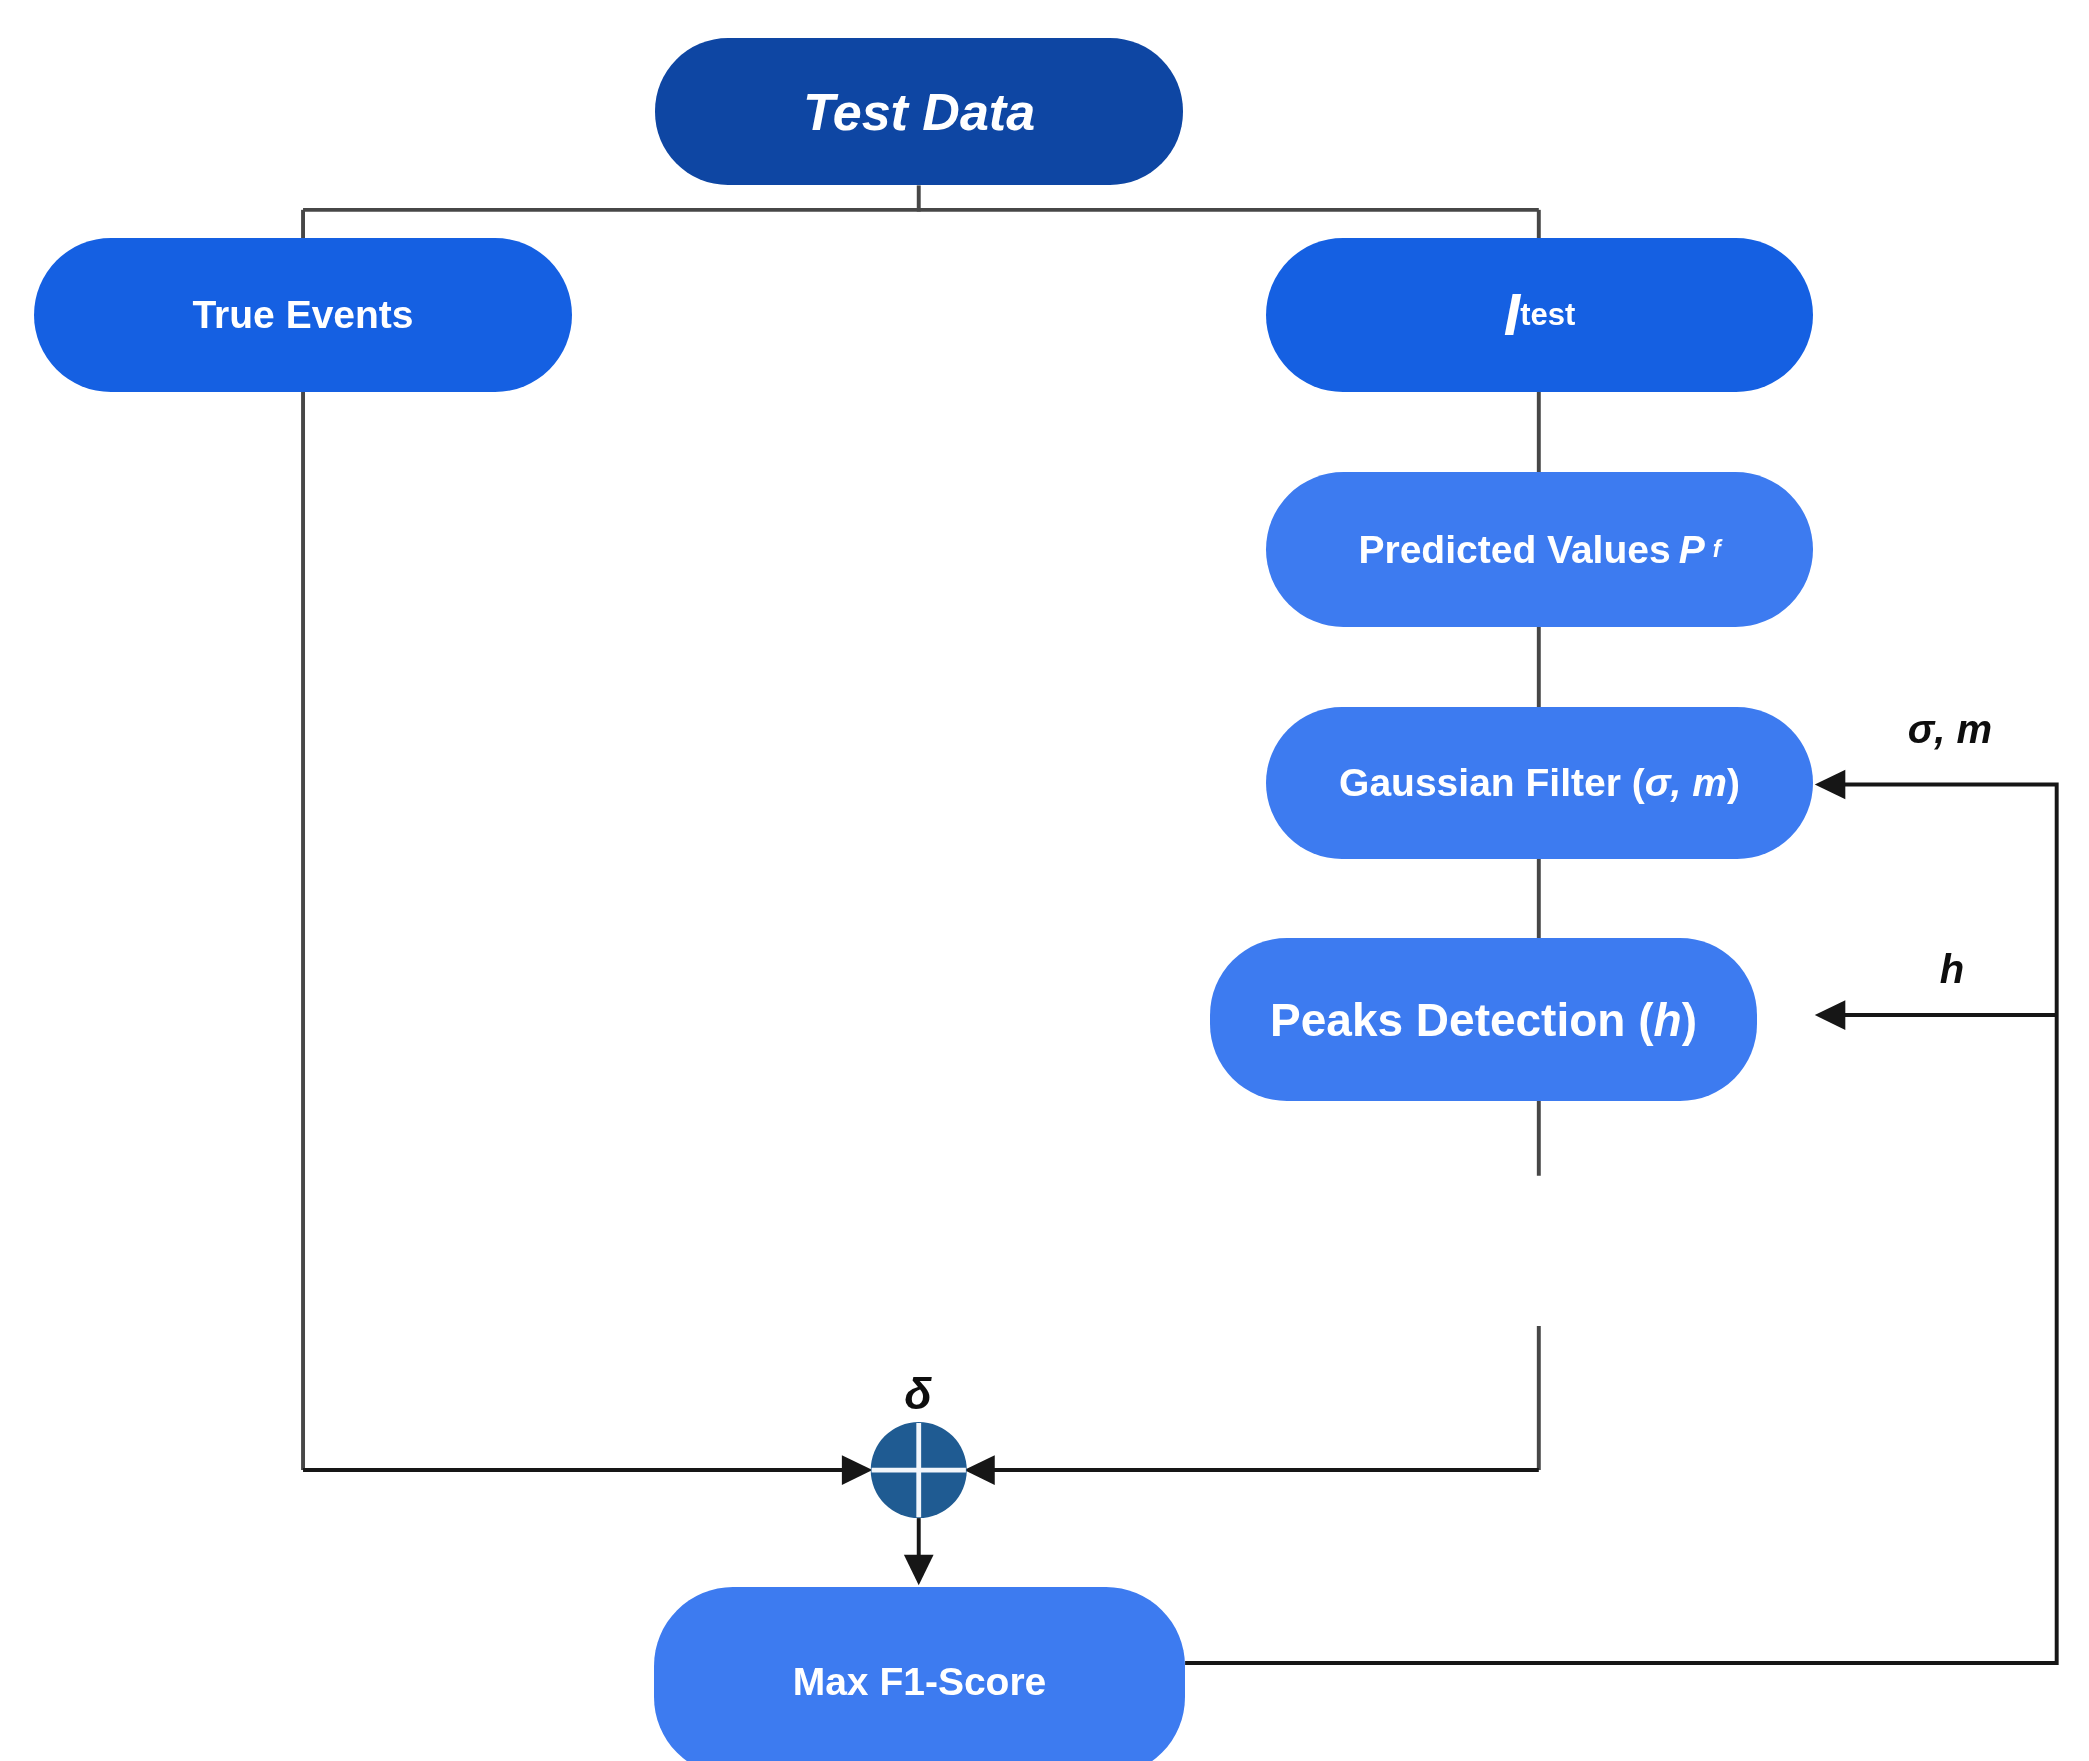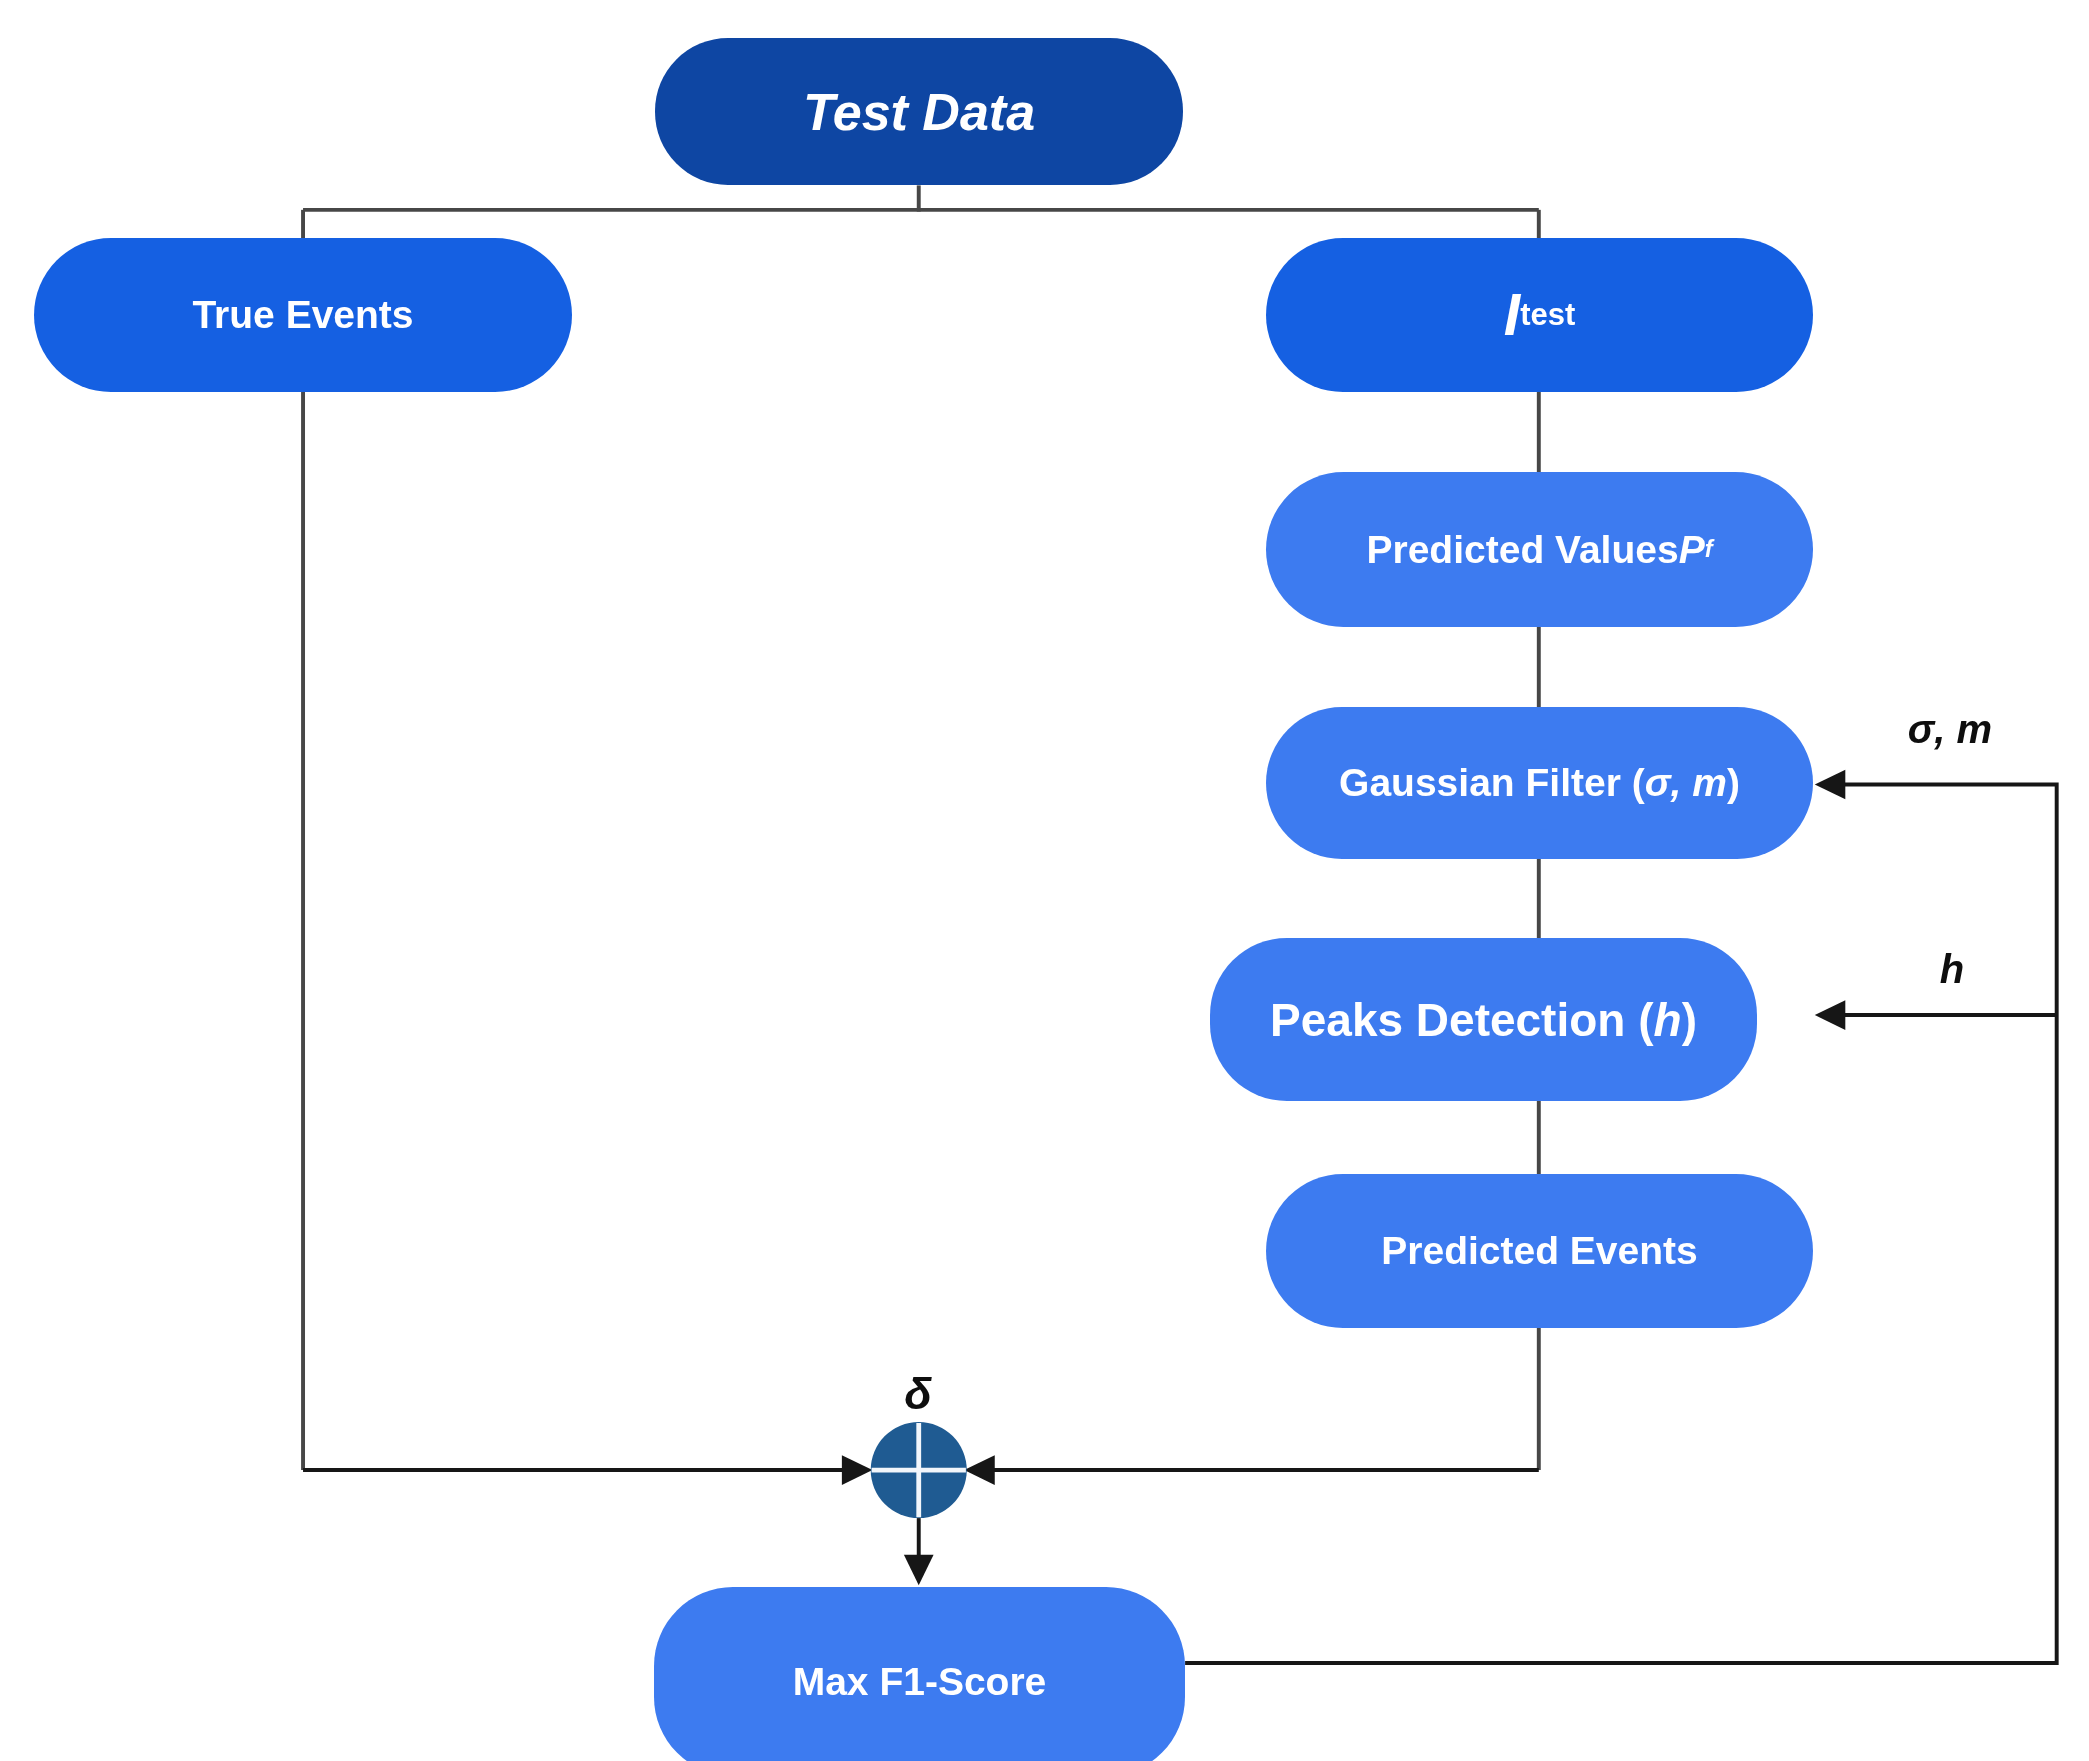--- a/index.html
+++ b/index.html
@@ -22,21 +22,21 @@
     text-align: center;
     white-space: nowrap;
   }
   .node.dark   { background: #0E46A3; }
   .node.medium { background: #1560E2; justify-content: center; }
   .node.light  { background: #3D7BF0; }
 
   .node-testdata   { left: 655px;  top: 38px;   width: 528px; height: 147px; border-radius: 73px; font-size: 52px; font-style: italic; }
   .node-trueevents { left: 34px;   top: 238px;  width: 538px; height: 154px; border-radius: 77px; font-size: 39px; }
   .node-itest      { left: 1266px; top: 238px;  width: 547px; height: 154px; border-radius: 77px; font-size: 59px; }
-  .node-predvalues { left: 1266px; top: 472px;  width: 547px; height: 155px; border-radius: 78px; font-size: 39px; }
+  .node-predvalues { left: 1266px; top: 472px;  width: 547px; height: 155px; border-radius: 78px; font-size: 39px; gap: 8px; }
   .node-gaussian   { left: 1266px; top: 707px;  width: 547px; height: 152px; border-radius: 76px; font-size: 39px; }
   .node-peaks      { left: 1210px; top: 938px; width: 547px; height: 163px; border-radius: 77px; font-size: 46px; }
   .node-predevents { left: 1266px; top: 1174px; width: 547px; height: 154px; border-radius: 77px; font-size: 39px; }
   .node-maxf1      { left: 654px;  top: 1587px; width: 531px; height: 189px; border-radius: 79px; font-size: 39px; }
 
   .var { font-style: italic; font-weight: bold; }
   .sub-lg { font-size: 31px; font-weight: bold; vertical-align: -23px; letter-spacing: 0; }
   .sub-sm { font-size: 23.6px; font-style: italic; font-weight: bold; vertical-align: -14px; }
 
   .math-label {
@@ -118,23 +118,20 @@
       <span class="var">σ, m</span>
       <span>)</span>
   </div>
 
   <div class="node light node-peaks">
     <span>Peaks Detection (</span>
       <span class="var">h</span>
       <span>)</span>
   </div>
 
-  <div class="node light node-predevents">
-    <span>Predicted Events</span>
-  </div>
 
   <div class="node light node-maxf1">
     <span>Max F1-Score</span>
   </div>
 
   <div class="math-label label-sigma-m">σ, m</div>
   <div class="math-label label-h">h</div>
   <div class="math-label label-delta">δ</div>
 
 </div>

